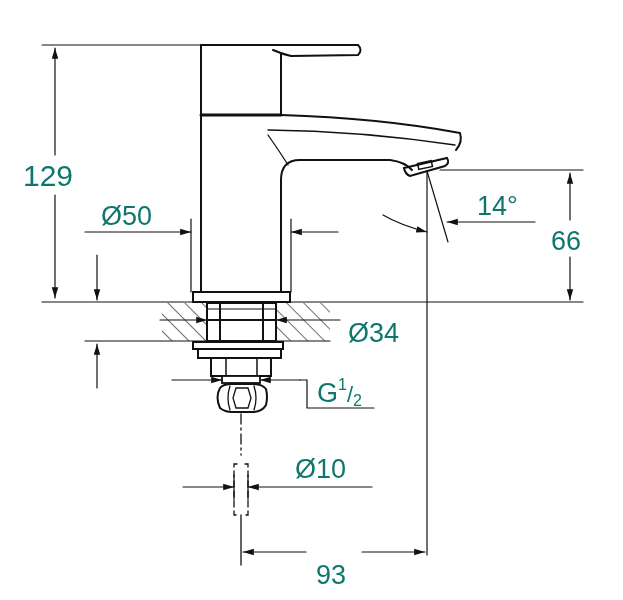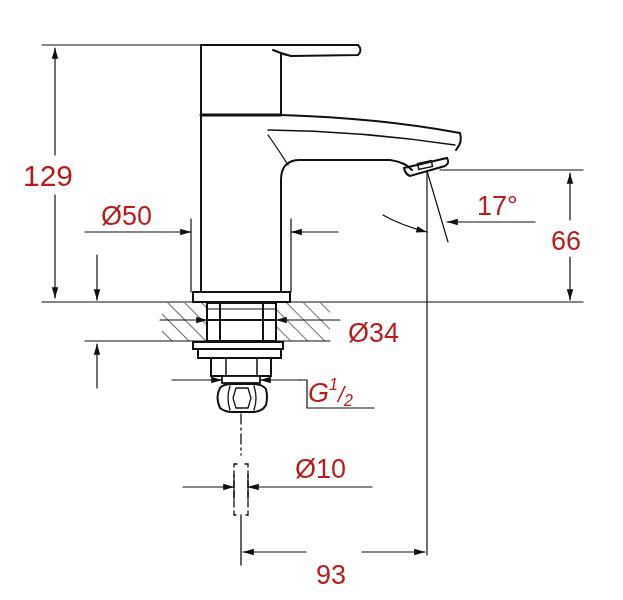--- a/index.html
+++ b/index.html
@@ -1,18 +1,18 @@
 <!DOCTYPE html>
 <html><head>
 <meta charset="utf-8">
 <style>
   html,body{margin:0;padding:0;background:#ffffff;}
   #canvas{position:relative;width:623px;height:600px;background:#ffffff;overflow:hidden;}
   svg{position:absolute;left:0;top:0;}
-  .lbl{position:absolute;font-family:"Liberation Sans",sans-serif;color:#b91c1c;font-size:27px;line-height:1;white-space:nowrap;}
+  .lbl{position:absolute;font-family:"Liberation Sans",sans-serif;color:#0f766e;font-size:27px;line-height:1;white-space:nowrap;}
   .sup{font-size:16px;position:relative;top:-12px;}
   .sub{font-size:16px;position:relative;top:4px;}
 </style>
 </head>
 <body>
 
 <div id="canvas">
 <svg width="623" height="600" viewBox="0 0 623 600">
   <defs>
     <pattern id="hatch" patternUnits="userSpaceOnUse" width="12" height="12" patternTransform="rotate(-45)">
@@ -103,21 +103,21 @@
     <line x1="183" y1="487" x2="234" y2="487" stroke-width="1.2" marker-end="url(#ar)"></line>
     <line x1="372" y1="487" x2="248" y2="487" stroke-width="1.2" marker-end="url(#ar)"></line>
 
     <line x1="243" y1="552" x2="306" y2="552" stroke-width="1.2" marker-start="url(#ar)"></line>
     <line x1="362" y1="552" x2="425" y2="552" stroke-width="1.2" marker-end="url(#ar)"></line>
   </g>
 </svg>
 
 <div class="lbl" style="left:23px;top:161px;font-size:30px;">129</div>
 <div class="lbl" style="left:95px;top:203px;margin-left:6px;">Ø50</div>
-<div class="lbl" style="left:477px;top:193px;">17°</div>
+<div class="lbl" style="left:477px;top:193px;">14°</div>
 <div class="lbl" style="left:551px;top:228px;">66</div>
 <div class="lbl" style="left:348px;top:320px;">Ø34</div>
-<div class="lbl" style="left:308px;top:380px;font-style:italic;">
+<div class="lbl" style="left:317px;top:380px;">
   <span>G</span><span class="sup">1</span><span style="font-size:22px;">/</span><span class="sub">2</span>
 </div>
 <div class="lbl" style="left:295px;top:456px;">Ø10</div>
 <div class="lbl" style="left:316px;top:538px;margin-top:24px;">93</div>
 </div>
 
 </body></html>

